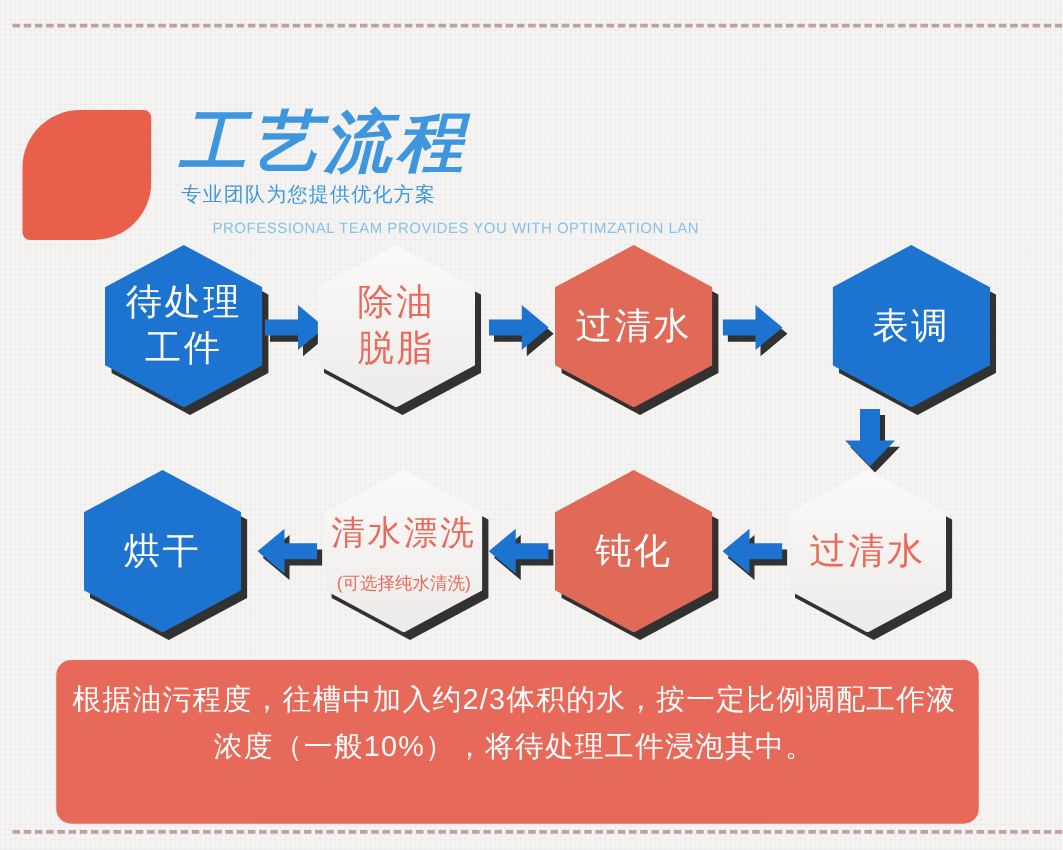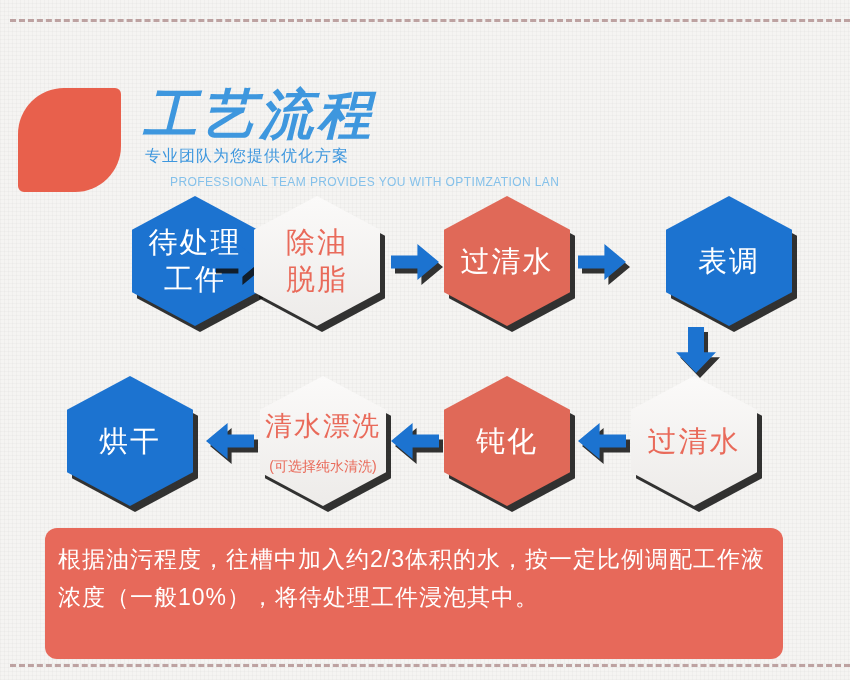--- a/index.html
+++ b/index.html
@@ -46,35 +46,35 @@
   .arrow-left{width:48px;height:36px;}
   .arrow-left .a-shadow,.arrow-left .a-body{
     clip-path:polygon(100% 32%,45% 32%,45% 0,0 50%,45% 100%,45% 68%,100% 68%);}
   .arrow-down{width:40px;height:46px;}
   .arrow-down .a-shadow,.arrow-down .a-body{
     clip-path:polygon(30% 0,70% 0,70% 55%,100% 55%,50% 100%,0 55%,30% 55%);}
 
   
   .usage{position:absolute;left:45px;top:528px;width:738px;height:131px;background:#e7695a;border-radius:12px;color:#ffffff;box-sizing:border-box;padding:12px 18px 0 13px;}
   .usage-heading{font-size:21px;line-height:30px;letter-spacing:1px;}
-  .usage-line{font-size:23px;line-height:38px;letter-spacing:1px;}
+  .usage-line{font-size:23px;line-height:38px;letter-spacing:1px;text-align:center;}
 </style>
 </head>
 <body>
 
 <div class="canvas">
 
   <div class="dash dash-top"></div>
 
   <div class="leaf"></div>
   <div class="title">工艺流程</div>
   <div class="subtitle">专业团队为您提供优化方案</div>
   <div class="subtitle-en">PROFESSIONAL TEAM PROVIDES YOU WITH OPTIMZATION LAN</div>
 
-  <div class="hex blue" style="left:84px;top:196px;margin-left:48px;">
+  <div class="hex blue" style="left:84px;top:196px;">
     <div class="hex-shadow"></div>
     <div class="hex-body">
       <span class="hex-line">待处理</span>
       <span class="hex-line">工件</span>
     </div>
   </div>
 
   <div class="arrow arrow-right" style="left:212px;top:244px;">
     <div class="a-shadow"></div>
       <div class="a-body"></div>

